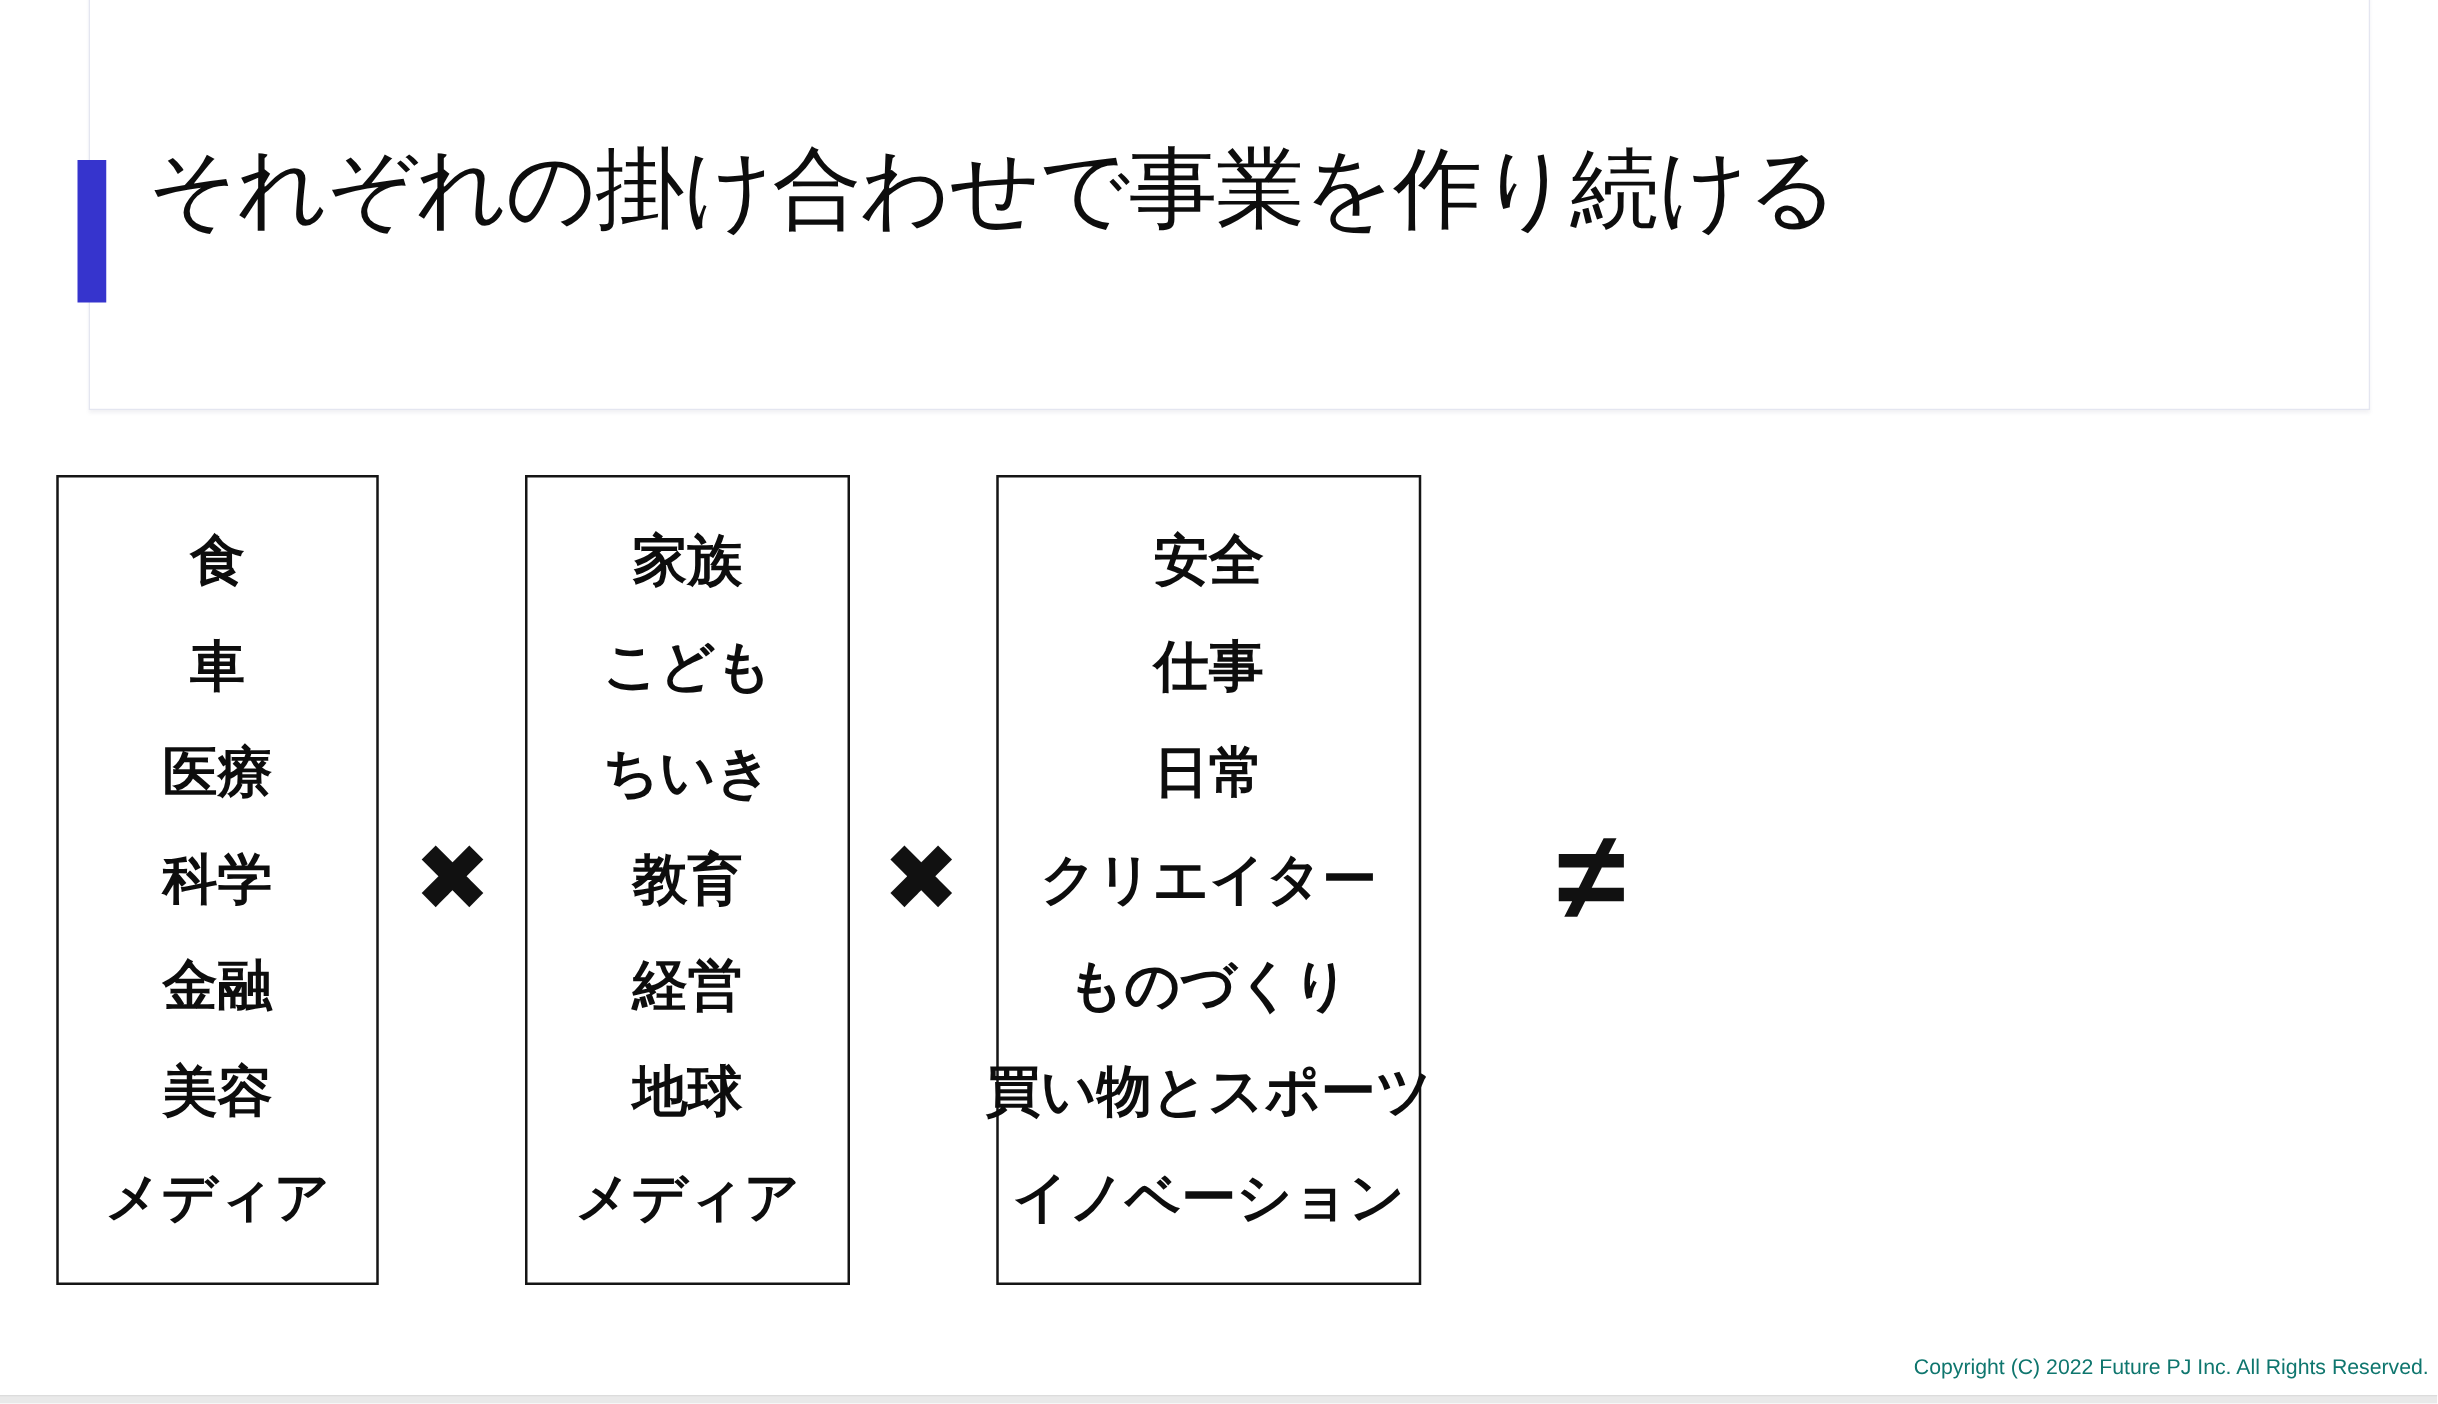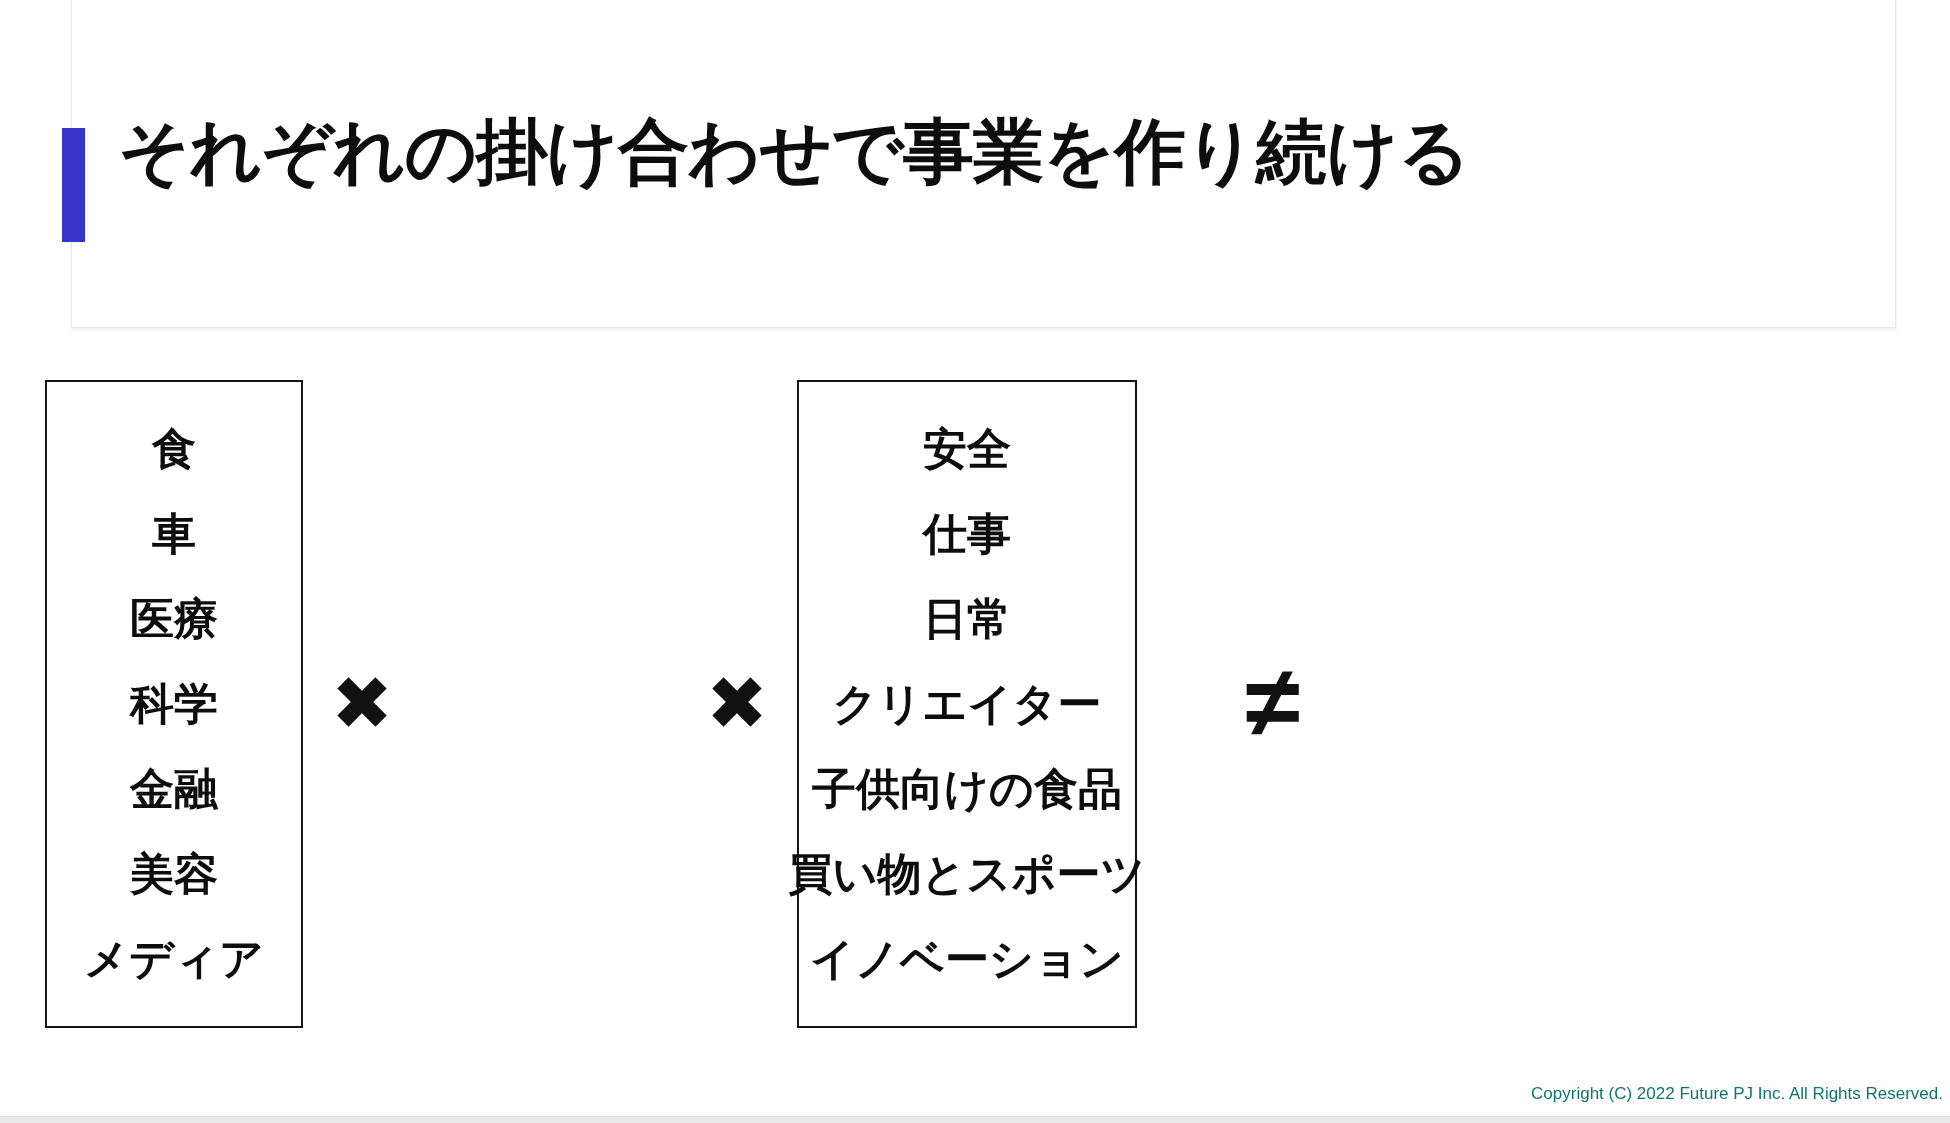--- a/index.html
+++ b/index.html
@@ -14,21 +14,21 @@
     position:absolute; left:71px; top:-8px; width:1825px; height:336px;
     background:#ffffff; border:1px solid #e4e6f0;
     box-shadow:0 2px 3px rgba(120,120,150,0.10);
   }
   .accent-bar {
     position:absolute; left:62px; top:128px; width:23px; height:114px;
     background:#3634cd; z-index:3;
   }
   .slide-title {
     position:absolute; left:118px; top:100px; height:104px; line-height:104px;
-    font-size:71px; font-weight:bold; letter-spacing:-1px;
+    font-size:71px; font-weight:normal; letter-spacing:-1px;
     white-space:nowrap; z-index:2; color:#0d0d0d;
   }
   .box {
     position:absolute; top:380px; height:648px;
     border:2px solid #151515; background:#ffffff;
     display:flex; flex-direction:column; justify-content:space-around;
     align-items:center; padding:24px 0; z-index:1;
   }
   .box .item { font-size:44px; font-weight:bold; line-height:1; white-space:nowrap; }
   .box1 { left:45px;   width:258px; }
@@ -65,29 +65,38 @@
     <div class="item">車</div>
     <div class="item">医療</div>
     <div class="item">科学</div>
     <div class="item">金融</div>
     <div class="item">美容</div>
     <div class="item">メディア</div>
   </div>
 
   <div class="op op-x1">✖</div>
 
+  <div class="box box2">
+    <div class="item">家族</div>
+    <div class="item">こども</div>
+    <div class="item">ちいき</div>
+    <div class="item">教育</div>
+    <div class="item">経営</div>
+    <div class="item">地球</div>
+    <div class="item">メディア</div>
+  </div>
 
   <div class="op op-x2">✖</div>
 
   <div class="box box3">
     <div class="item">安全</div>
     <div class="item">仕事</div>
     <div class="item">日常</div>
     <div class="item">クリエイター</div>
-    <div class="item">子供向けの食品</div>
+    <div class="item">ものづくり</div>
     <div class="item">買い物とスポーツ</div>
     <div class="item">イノベーション</div>
   </div>
 
   <div class="op op-ne">≠</div>
 
 
   <div class="copyright">Copyright (C) 2022 Future PJ Inc. All Rights Reserved.</div>
   <div class="bottom-strip"></div>
 

